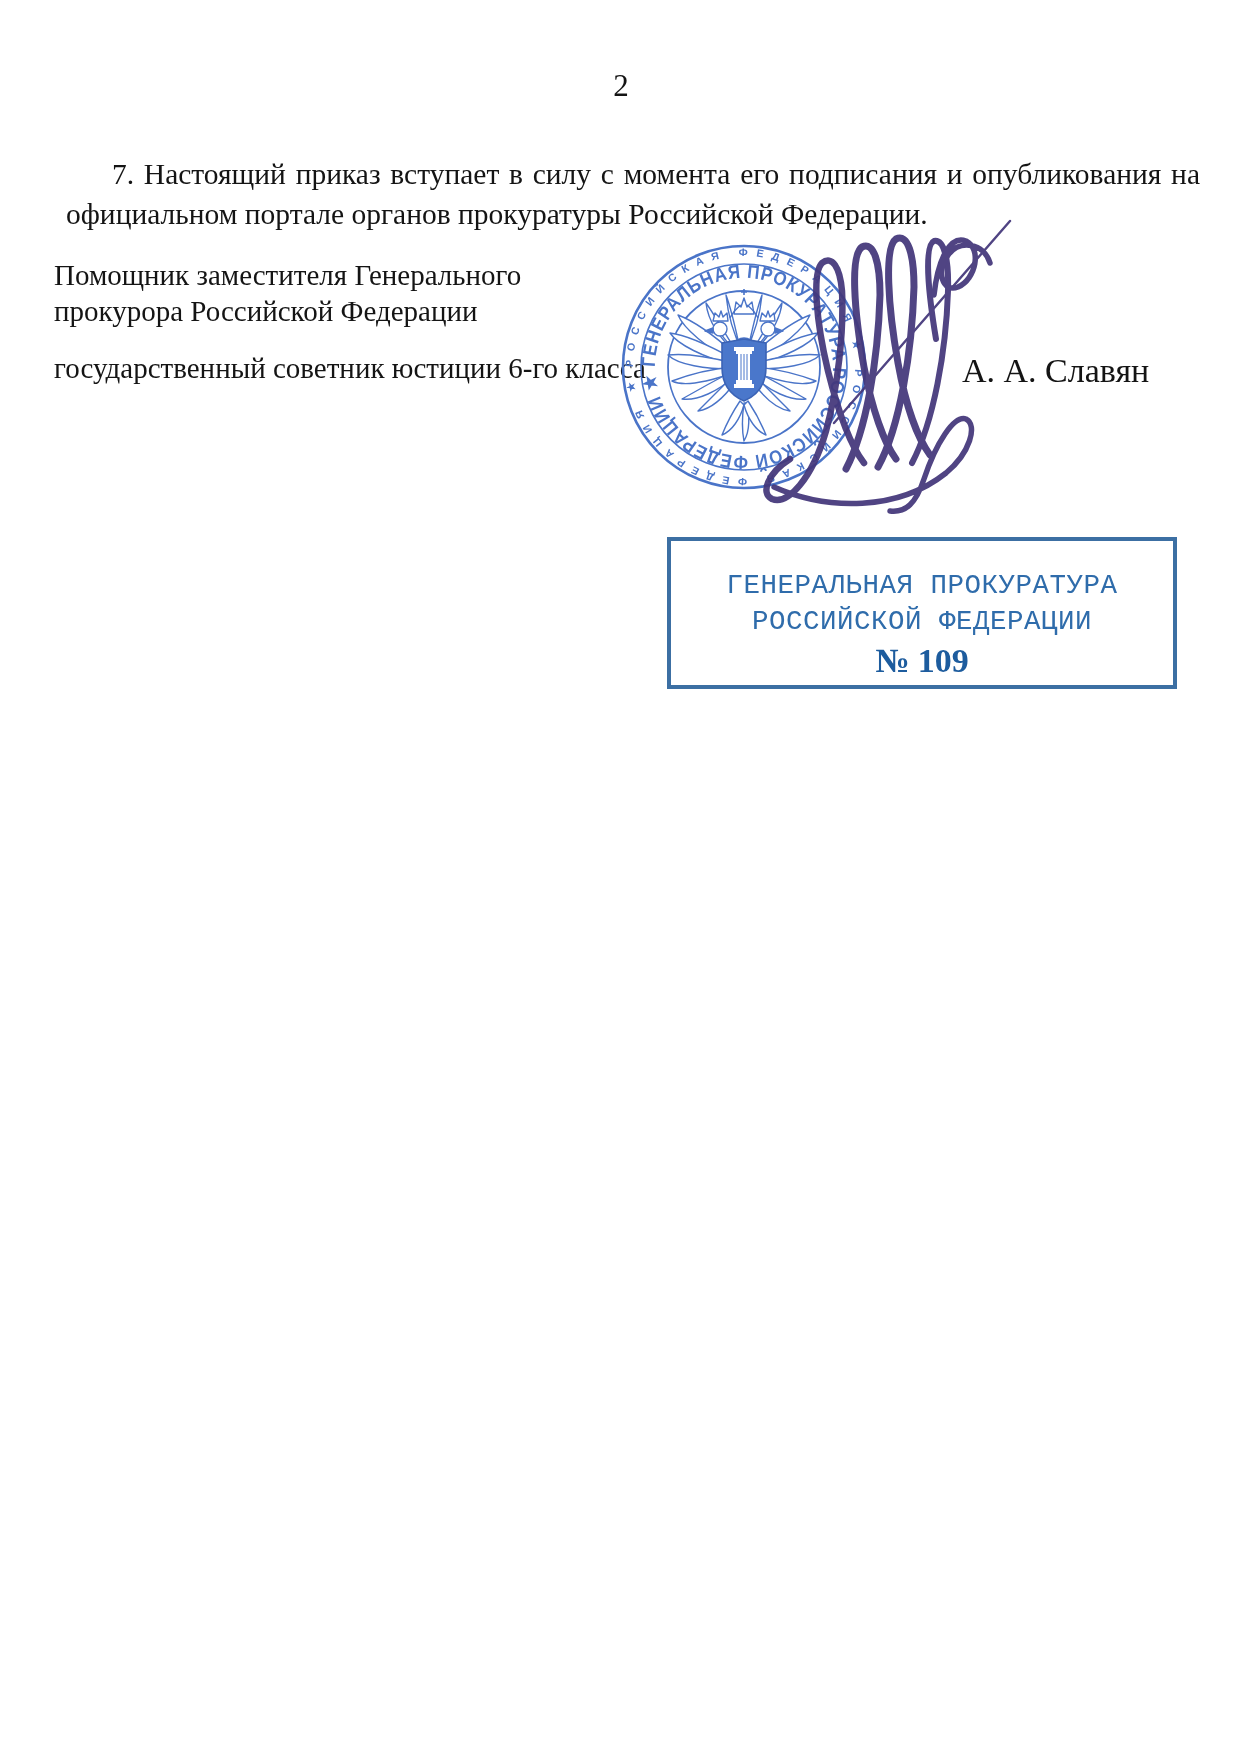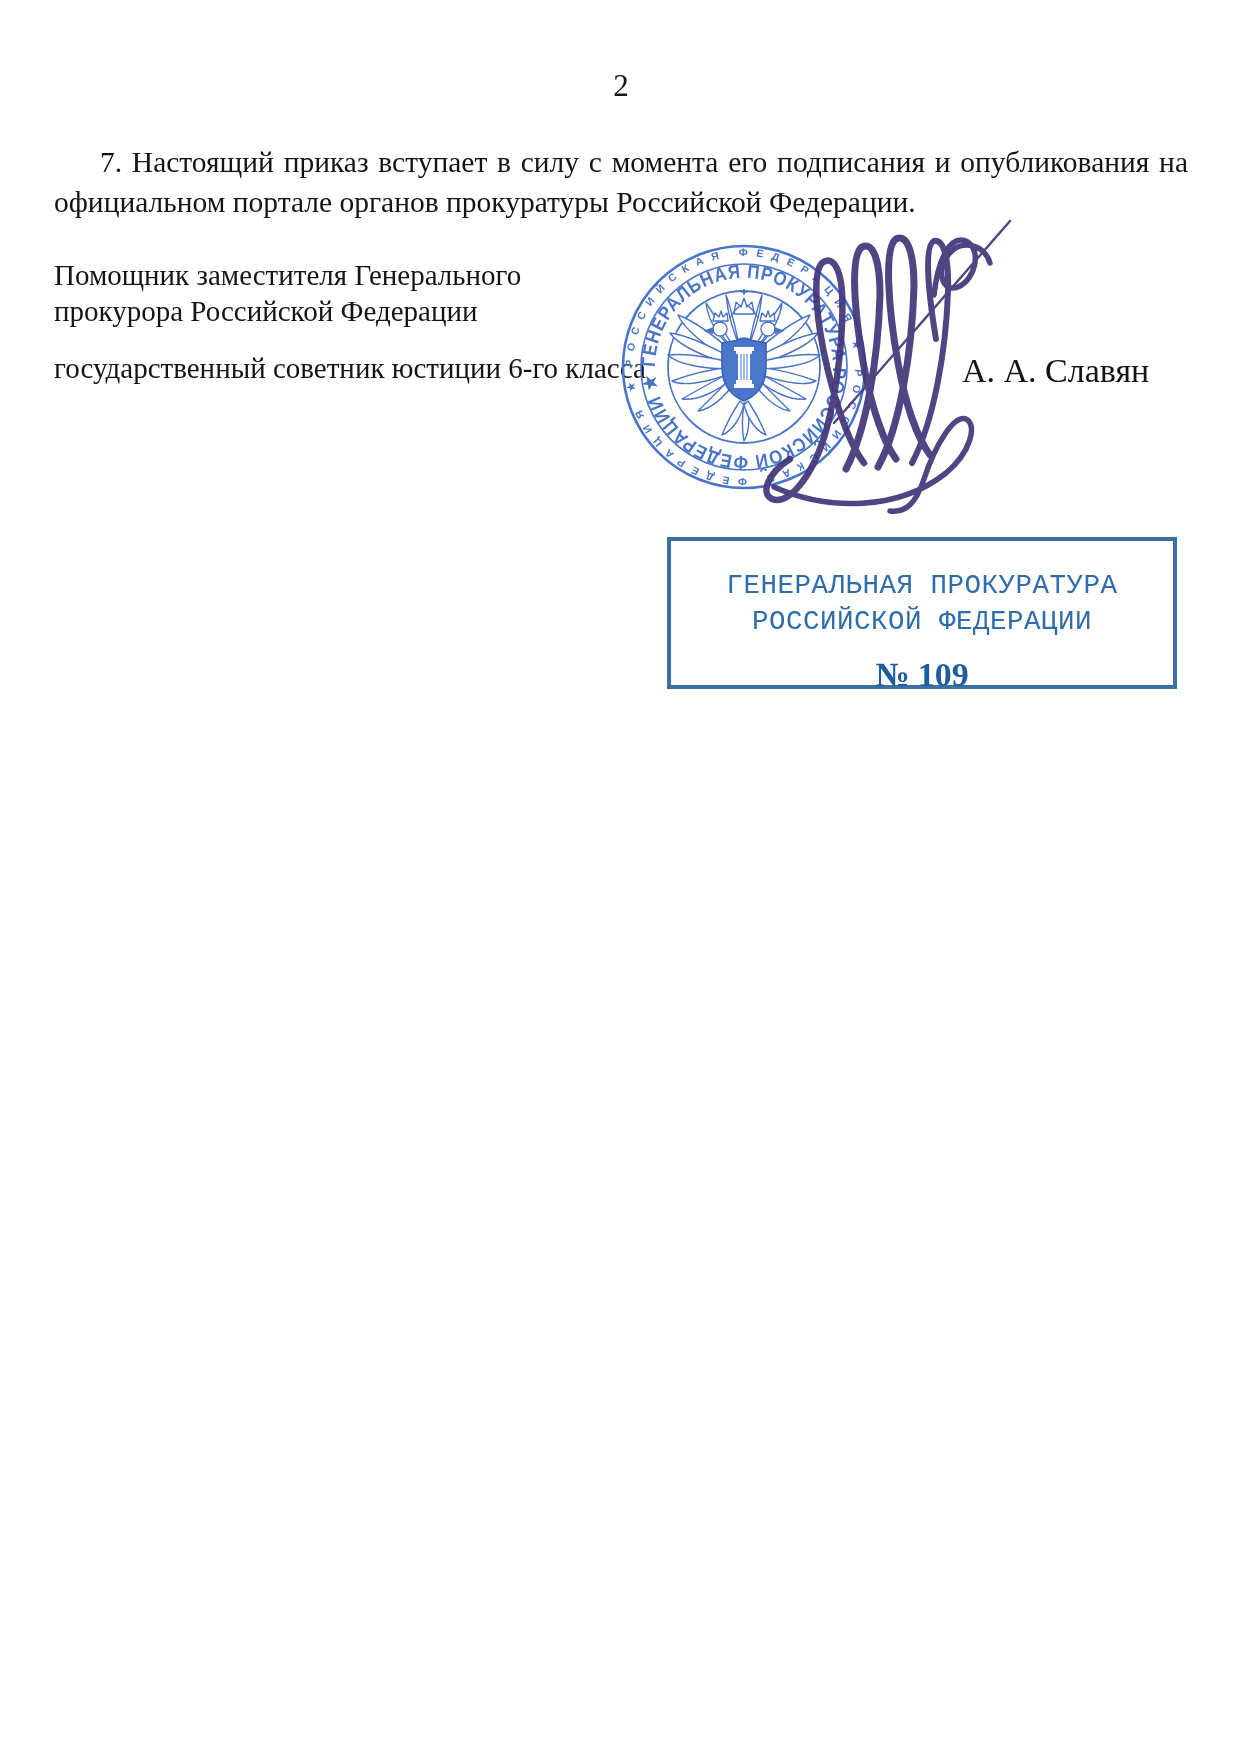--- a/index.html
+++ b/index.html
@@ -28,21 +28,21 @@
   .main-paragraph {
     position: absolute;
     top: 142px;
     left: 54px;
     width: 1134px;
     font-size: 29.5px;
     line-height: 40px;
     text-align: justify;
     text-indent: 46px;
     color: #141414;
-    margin: 0;
+    margin: 12px;
   }
   .position-title {
     position: absolute;
     top: 257px;
     left: 54px;
     width: 560px;
     font-size: 29px;
     line-height: 36px;
     color: #141414;
   }
@@ -105,21 +105,21 @@
     padding-top: 27px;
   }
   .registration-box .org-line {
     font-size: 27.5px;
     line-height: 36px;
     letter-spacing: 0.5px;
     color: #2f6cab;
     font-family: Liberation Mono, monospace;
   }
   .registration-box .doc-number {
-    margin-top: 16px;
+    margin-top: 2px;
     font-size: 34px;
     font-weight: bold;
     color: #1d5c9e;
   }
 </style>
 </head>
 <body>
 
 <div class="page">
 

